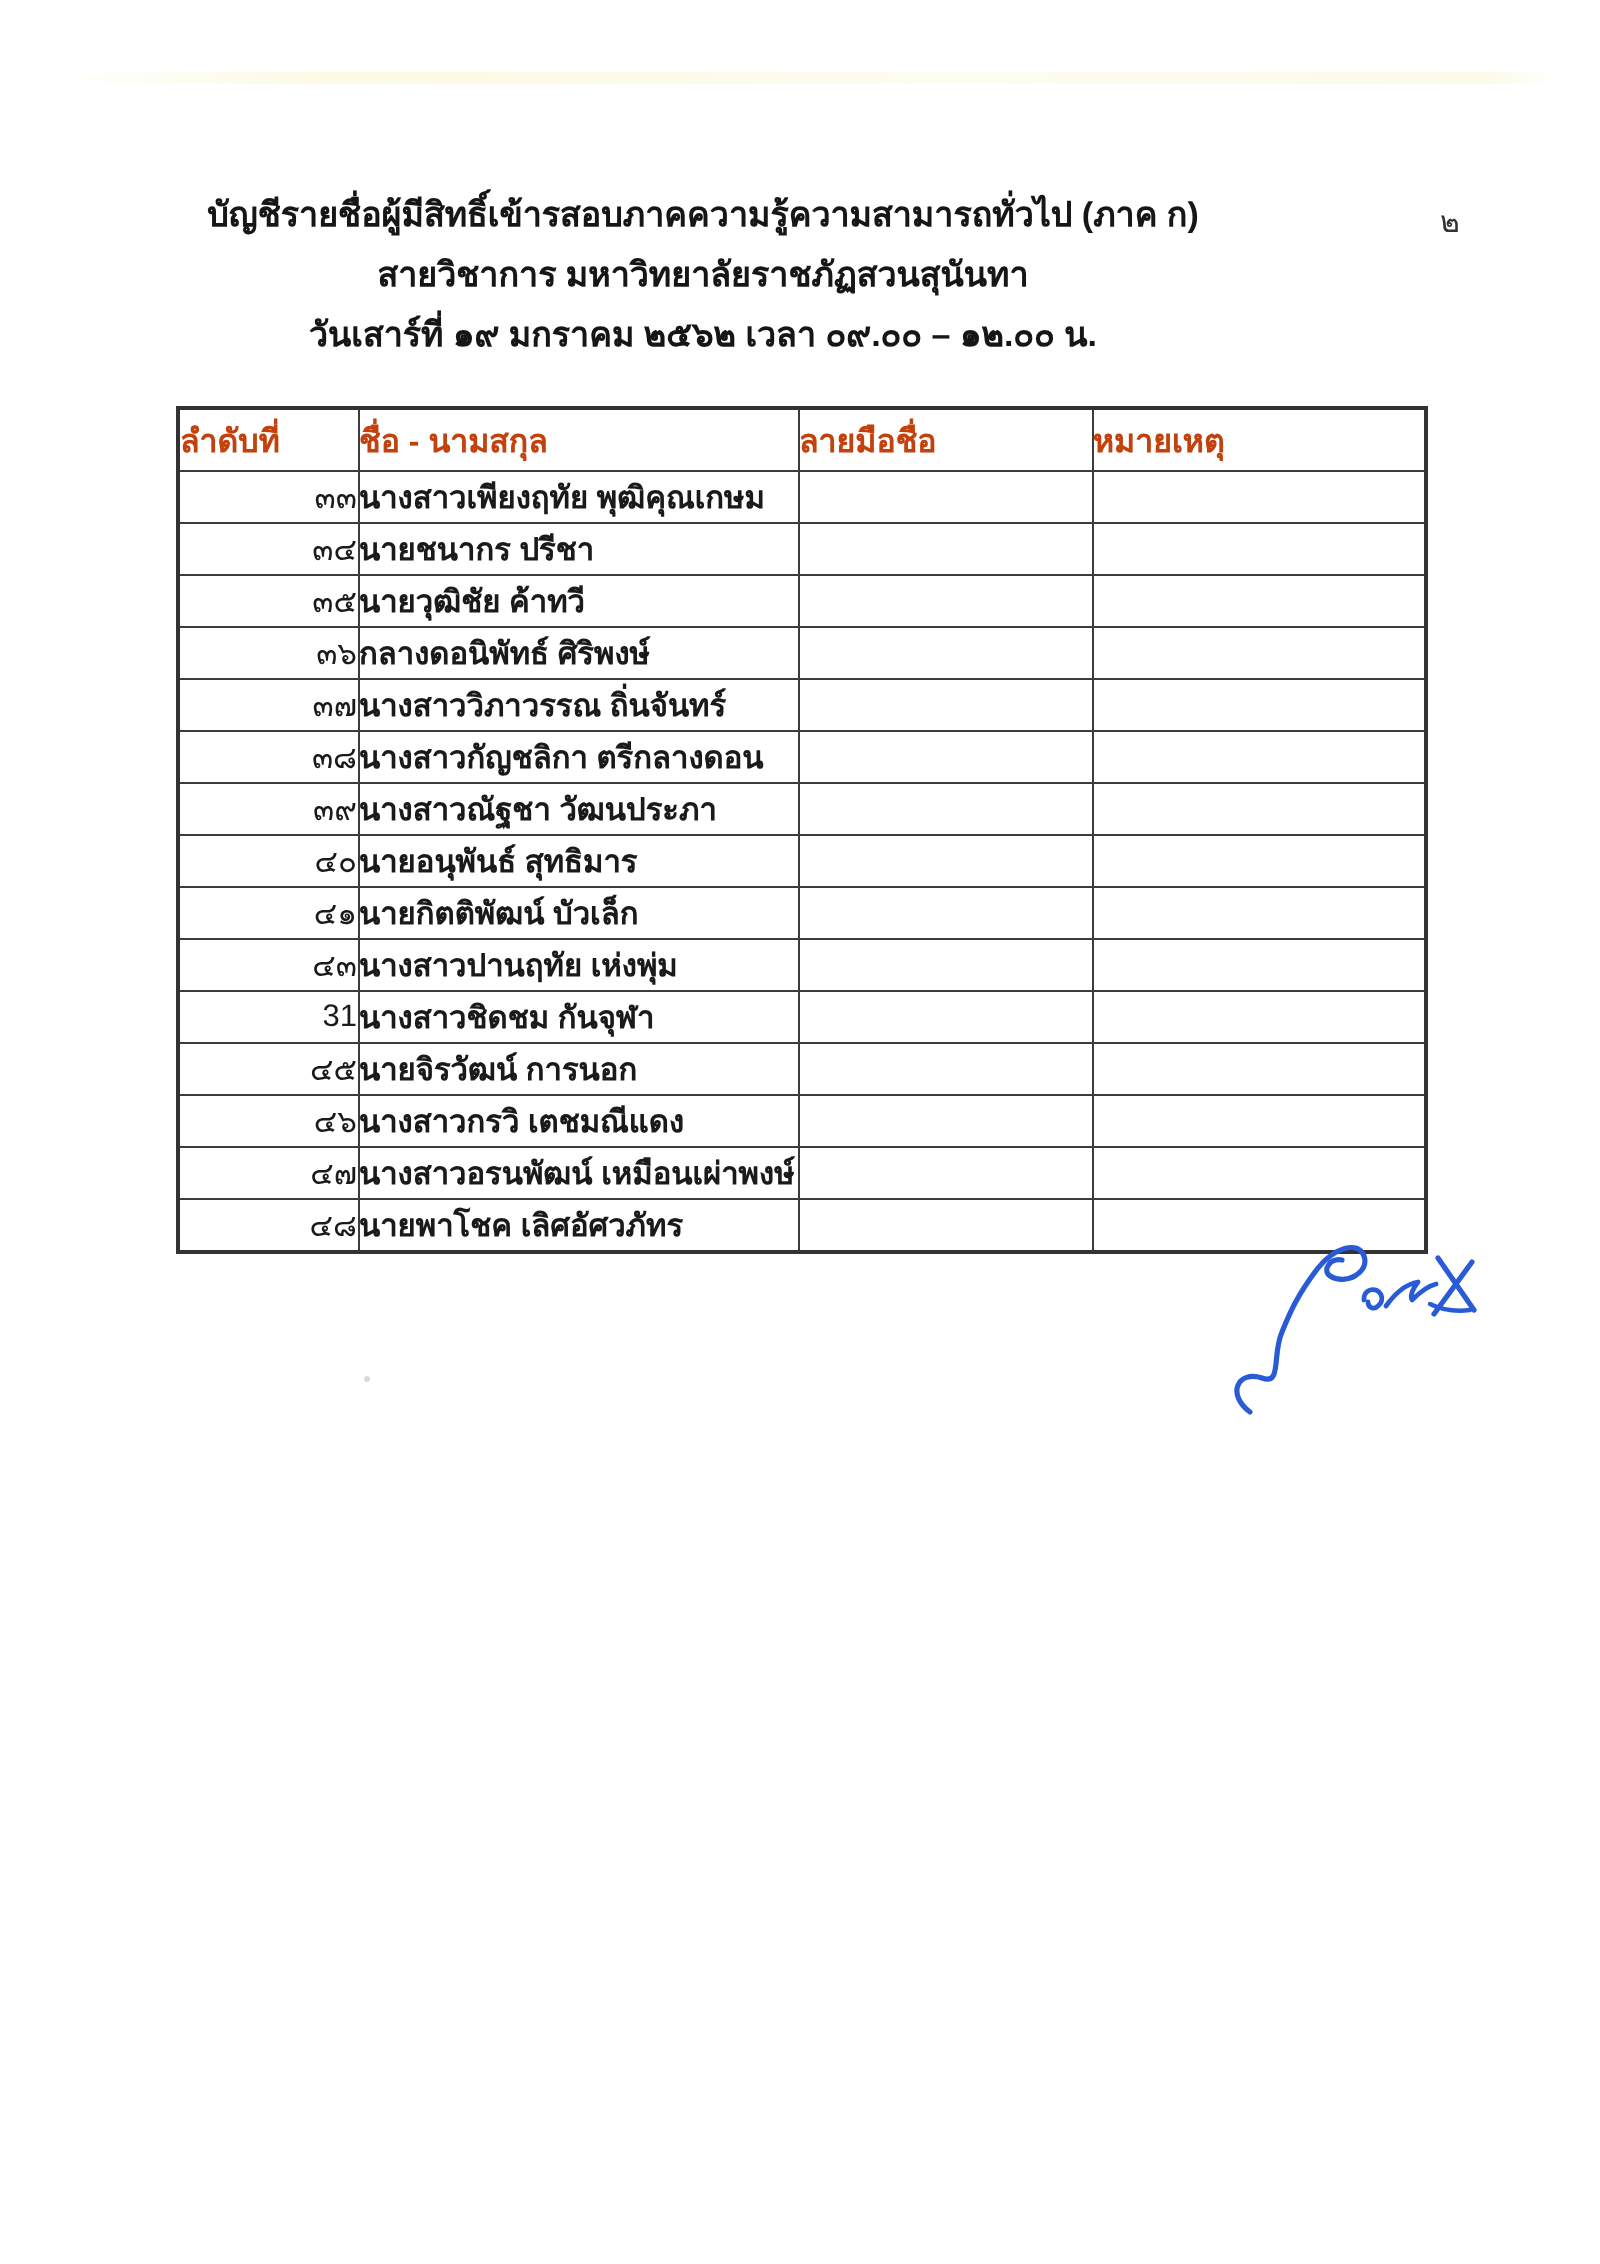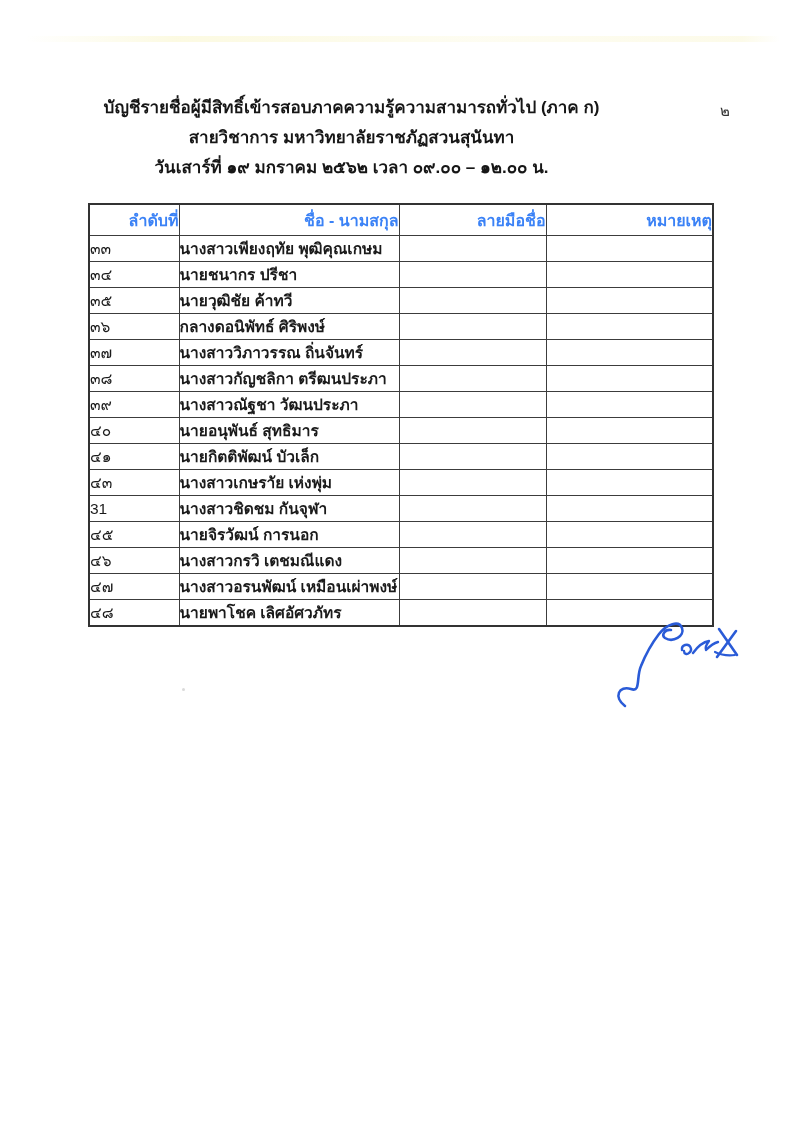--- a/index.html
+++ b/index.html
@@ -51,29 +51,29 @@
     border: 1.5px solid #3c3c3c;
     padding: 0;
     overflow: hidden;
     white-space: nowrap;
   }
   table.roster { border: 2px solid #333; }
   table.roster th {
     height: 30px;
     font-size: 16px;
     font-weight: bold;
-    text-align: right;
-    color: #3b82f6;
+    text-align: left;
+    color: #c2410c;
   }
   table.roster td {
     height: 22.6px;
     font-size: 15.5px;
     color: #1a1a1a;
   }
-  td.cell-order { text-align: left; }
+  td.cell-order { text-align: right; }
   td.cell-name  { text-align: left; padding-left: 9px; font-weight: bold; }
   .signature-svg {
     position: absolute;
     left: 603px; top: 603px;
     width: 150px; height: 115px;
   }
   .speck {
     position: absolute;
     left: 182px; top: 688px;
     width: 3px; height: 3px;
@@ -143,21 +143,21 @@
 
     <tr>
       <td class="cell-order">๓๗</td>
       <td class="cell-name">นางสาววิภาวรรณ ถิ่นจันทร์</td>
       <td class="cell-sign"></td>
       <td class="cell-note"></td>
     </tr>
 
     <tr>
       <td class="cell-order">๓๘</td>
-      <td class="cell-name">นางสาวกัญชลิกา ตรีฒนประภา</td>
+      <td class="cell-name">นางสาวกัญชลิกา ตรีกลางดอน</td>
       <td class="cell-sign"></td>
       <td class="cell-note"></td>
     </tr>
 
     <tr>
       <td class="cell-order">๓๙</td>
       <td class="cell-name">นางสาวณัฐชา วัฒนประภา</td>
       <td class="cell-sign"></td>
       <td class="cell-note"></td>
     </tr>
@@ -172,21 +172,21 @@
     <tr>
       <td class="cell-order">๔๑</td>
       <td class="cell-name">นายกิตติพัฒน์ บัวเล็ก</td>
       <td class="cell-sign"></td>
       <td class="cell-note"></td>
     </tr>
 
 
     <tr>
       <td class="cell-order">๔๓</td>
-      <td class="cell-name">นางสาวเกษราัย เห่งพุ่ม</td>
+      <td class="cell-name">นางสาวปานฤทัย เห่งพุ่ม</td>
       <td class="cell-sign"></td>
       <td class="cell-note"></td>
     </tr>
 
     <tr>
       <td class="cell-order">31</td>
       <td class="cell-name">นางสาวชิดชม กันจุฬา</td>
       <td class="cell-sign"></td>
       <td class="cell-note"></td>
     </tr>

